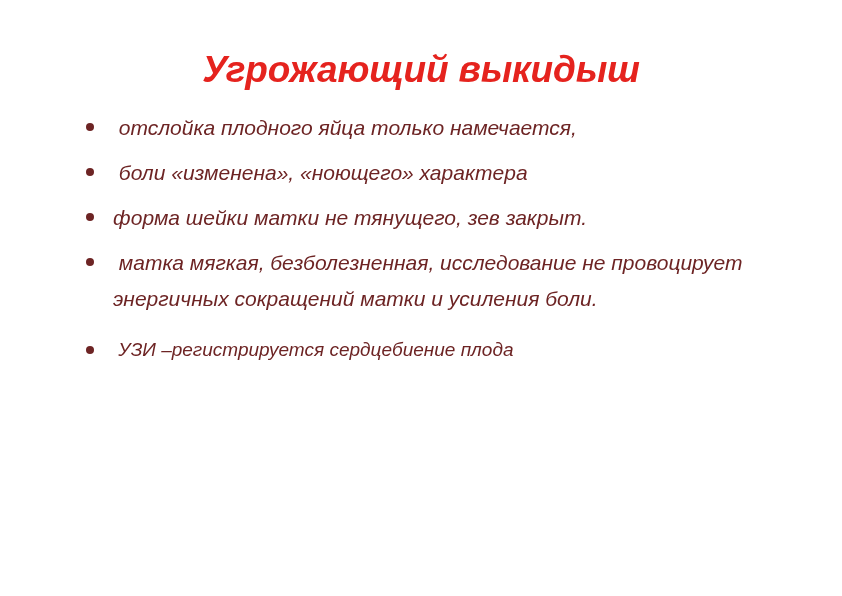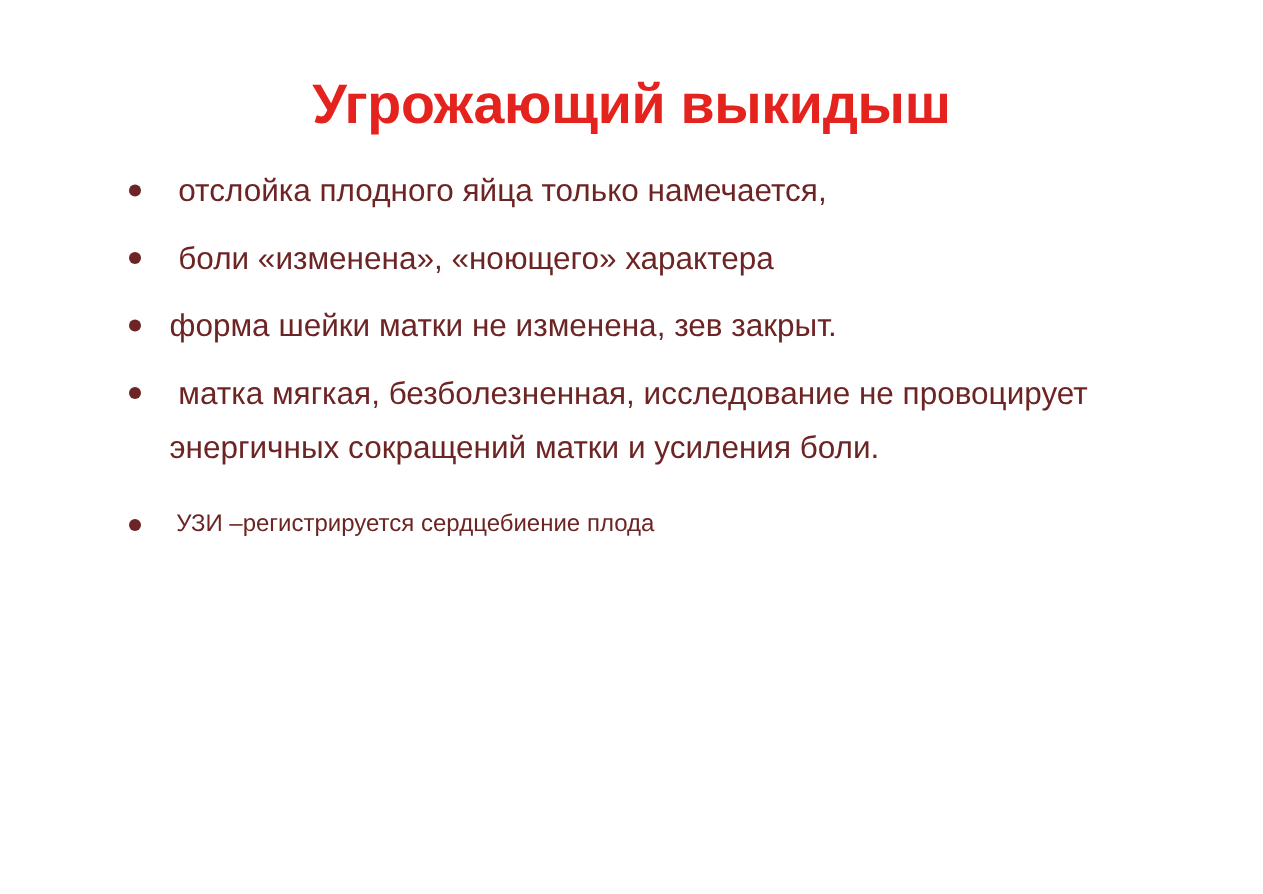--- a/index.html
+++ b/index.html
@@ -13,20 +13,21 @@
     background: #ffffff;
     font-family: "Liberation Sans", "DejaVu Sans", sans-serif;
     overflow: hidden;
   }
   .slide {
     position: relative;
     width: 804px;
     height: 596px;
     background: #ffffff;
     box-sizing: border-box;
+    font-style: italic;
   }
   .slide-title {
     position: absolute;
     left: 0;
     top: 48px;
     width: 842px;
     text-align: center;
     font-size: 37px;
     font-weight: bold;
     line-height: 44px;
@@ -55,21 +56,21 @@
   .bullet-item .marker {
     position: absolute;
     left: 86px;
     top: 13px;
     width: 8px;
     height: 8px;
     border-radius: 50%;
     background: #6d2424;
   }
   .bullet-item.small {
-    font-size: 16px;
+    font-size: 19px;
     line-height: 34px;
     margin-top: 16px;
   }
   .bullet-item.small .marker {
     top: 13px;
   }
   .bullet-text {
     display: block;
     white-space: pre-wrap;
   }
@@ -89,21 +90,21 @@
     </li>
 
 
     <li class="bullet-item">
       <span class="marker"></span>
       <span class="bullet-text"> боли «изменена», «ноющего» характера</span>
     </li>
 
     <li class="bullet-item">
       <span class="marker"></span>
-      <span class="bullet-text">форма шейки матки не изменена, зев закрыт.</span>
+      <span class="bullet-text">форма шейки матки не тянущего, зев закрыт.</span>
     </li>
 
     <li class="bullet-item">
       <span class="marker"></span>
       <span class="bullet-text"> матка мягкая, безболезненная, исследование не провоцирует энергичных сокращений матки и усиления боли.</span>
     </li>
 
     <li class="bullet-item small">
       <span class="marker"></span>
       <span class="bullet-text"> УЗИ –регистрируется сердцебиение плода</span>

